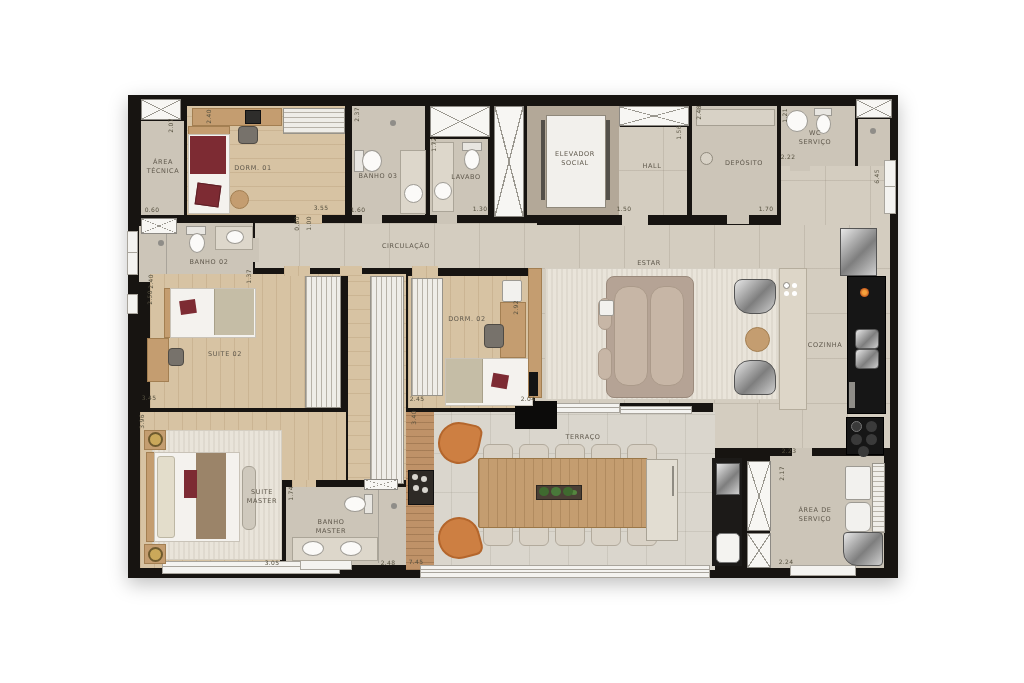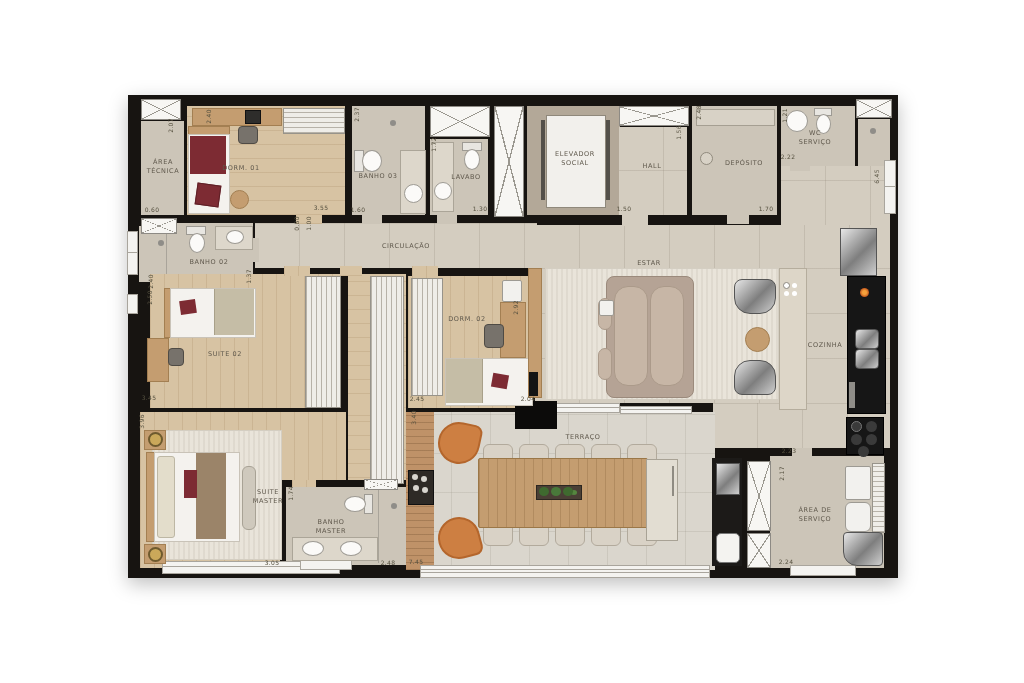--- a/index.html
+++ b/index.html
@@ -258,34 +258,34 @@
   <div class="abs" style="left:716px;top:533px;width:22px;height:28px;background:#f4f3f0;border:1px solid #777;border-radius:5px;"></div>
   <div class="abs xbox" style="left:747px;top:461px;width:22px;height:68px;"></div>
   <div class="abs xbox" style="left:747px;top:533px;width:22px;height:33px;"></div>
 
   <div class="abs appl" style="left:845px;top:466px;width:24px;height:32px;"></div>
   <div class="abs appl" style="left:845px;top:502px;width:24px;height:28px;border-radius:6px;"></div>
   <div class="abs wardh" style="left:872px;top:463px;width:11px;height:68px;"></div>
   <div class="abs metal" style="left:843px;top:532px;width:38px;height:32px;border-radius:4px 4px 4px 14px;"></div>
 
   <div class="abs lbl" style="left:142px;top:158px;width:42px;">ÁREA TÉCNICA</div>
-  <div class="abs lbl" style="left:216px;top:164px;width:50px;">DORM. 01</div>
+  <div class="abs lbl" style="left:228px;top:164px;width:50px;">DORM. 01</div>
   <div class="abs lbl" style="left:358px;top:172px;width:40px;">BANHO 03</div>
   <div class="abs lbl" style="left:444px;top:173px;width:44px;">LAVABO</div>
   <div class="abs lbl" style="left:545px;top:150px;width:60px;">ELEVADOR SOCIAL</div>
   <div class="abs lbl" style="left:636px;top:162px;width:32px;">HALL</div>
   <div class="abs lbl" style="left:718px;top:159px;width:52px;">DEPÓSITO</div>
   <div class="abs lbl" style="left:794px;top:129px;width:42px;">WC SERVIÇO</div>
   <div class="abs lbl" style="left:188px;top:258px;width:42px;">BANHO 02</div>
   <div class="abs lbl" style="left:375px;top:242px;width:62px;">CIRCULAÇÃO</div>
   <div class="abs lbl" style="left:204px;top:350px;width:42px;">SUITE 02</div>
   <div class="abs lbl" style="left:442px;top:315px;width:50px;">DORM. 02</div>
   <div class="abs lbl" style="left:631px;top:259px;width:36px;">ESTAR</div>
   <div class="abs lbl" style="left:804px;top:341px;width:42px;">COZINHA</div>
-  <div class="abs lbl" style="left:244px;top:488px;width:48px;">SUITE MASTER</div>
+  <div class="abs lbl" style="left:238px;top:488px;width:48px;">SUITE MASTER</div>
   <div class="abs lbl" style="left:305px;top:518px;width:52px;">BANHO MASTER</div>
   <div class="abs lbl" style="left:558px;top:433px;width:50px;">TERRAÇO</div>
   <div class="abs lbl" style="left:788px;top:506px;width:54px;">ÁREA DE SERVIÇO</div>
 
   <div class="abs dim dimv" style="left:156px;top:122px;width:28px;">2.07</div>
   <div class="abs dim" style="left:140px;top:206px;width:24px;">0.60</div>
   <div class="abs dim dimv" style="left:194px;top:113px;width:28px;">2.40</div>
   <div class="abs dim" style="left:308px;top:204px;width:26px;">3.55</div>
   <div class="abs dim dimv" style="left:342px;top:111px;width:28px;">2.37</div>
   <div class="abs dim" style="left:346px;top:206px;width:24px;">1.60</div>

